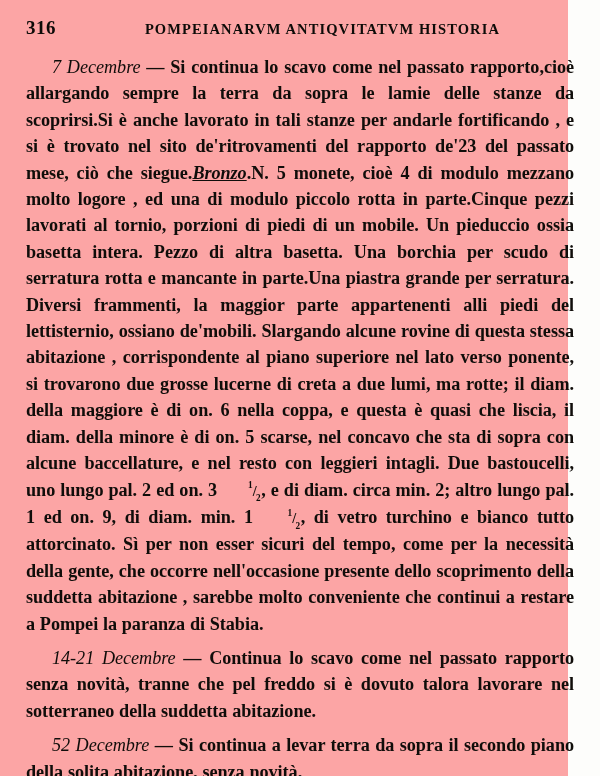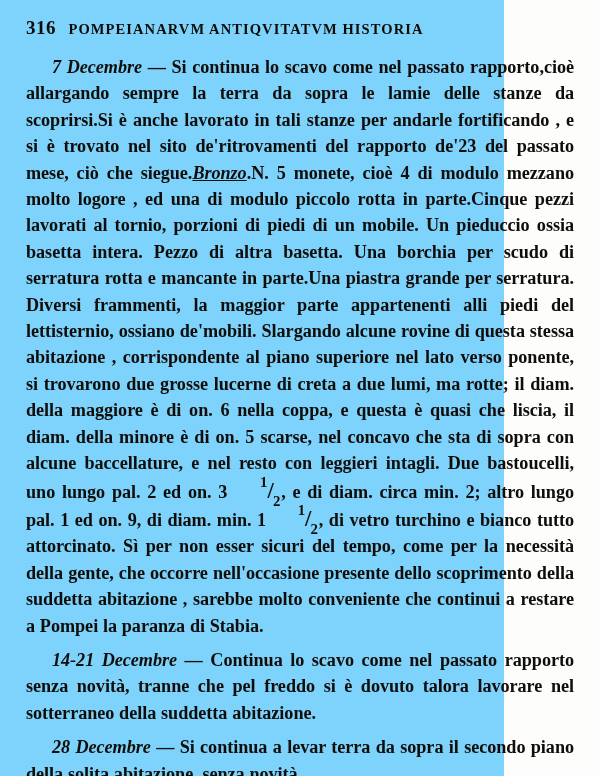--- a/index.html
+++ b/index.html
@@ -10,25 +10,25 @@
     width: 600px;
     height: 776px;
     background: #fdfdfb;
     font-family: "Liberation Serif", "DejaVu Serif", serif;
     color: #100d0a;
     overflow: hidden;
   }
 
   .page {
     position: relative;
-    width: 504px;
+    width: 568px;
     height: 776px;
     box-sizing: border-box;
     padding: 0;
-    background: #7dd3fc;
+    background: #fca5a5;
   }
 
   
   .runhead {
     position: absolute;
     top: 18px;
     left: 26px;
     right: 26px;
     height: 24px;
     display: flex;
@@ -36,21 +36,21 @@
   }
   .folio {
     font-size: 19px;
     font-weight: 700;
     letter-spacing: 0.5px;
     line-height: 1;
     color: #0d0b08;
   }
   .runtitle {
     flex: 1;
-    text-align: center;
+    text-align: right;
     font-size: 14.5px;
     font-weight: 700;
     letter-spacing: 1.1px;
     color: #0d0b08;
     font-variant: small-caps;
     text-transform: uppercase;
     padding-right: 42px;
     white-space: nowrap;
   }
 
@@ -80,38 +80,38 @@
   
   p.para::after {
     content: "";
     display: inline-block;
     width: 100%;
   }
   p.para.nostretch::after { display: none; }
 
   .dateref {
     font-style: italic;
-    font-weight: 700;
+    font-weight: 400;
   }
   .worktitle {
     font-style: italic;
     font-weight: 700;
     text-decoration: underline;
   }
   .emdash {
     font-weight: 700;
   }
 
   
   .frac {
     display: inline-block;
     position: relative;
     font-weight: 700;
     white-space: nowrap;
-    font-size: 24px;
+    font-size: 15px;
   }
   .frac .num {
     font-size: 0.62em;
     vertical-align: super;
     line-height: 0;
     position: relative;
     top: -0.12em;
   }
   .frac .bar {
     font-size: 0.95em;
@@ -131,16 +131,16 @@
 <div class="page">
 
   <div class="runhead">
     <span class="folio">316</span>
     <span class="runtitle">POMPEIANARVM ANTIQVITATVM HISTORIA</span>
   </div>
 
   <div class="body-col" id="body-col">
       <p class="para nostretch"><span class="dateref">7 Decembre</span><span class="emdash"> — </span><span>Si continua lo scavo come nel passato rapporto,cioè allargando sempre la terra da sopra le lamie delle stanze da scoprirsi.Si è anche lavorato in tali stanze per andarle fortificando , e si è trovato nel sito de'ritrovamenti del rapporto de'23 del passato mese, ciò che siegue.</span><span class="worktitle">Bronzo</span><span>.N. 5 monete, cioè 4 di modulo mezzano molto logore , ed una di modulo piccolo rotta in parte.Cinque pezzi lavorati al tornio, porzioni di piedi di un mobile. Un pieduccio ossia basetta intera. Pezzo di altra basetta. Una borchia per scudo di serratura rotta e mancante in parte.Una piastra grande per serratura. Diversi frammenti, la maggior parte appartenenti alli piedi del lettisternio, ossiano de'mobili. Slargando alcune rovine di questa stessa abitazione , corrispondente al piano superiore nel lato verso ponente, si trovarono due grosse lucerne di creta a due lumi, ma rotte; il diam. della maggiore è di on. 6 nella coppa, e questa è quasi che liscia, il diam. della minore è di on. 5 scarse, nel concavo che sta di sopra con alcune baccellature, e nel resto con leggieri intagli. Due bastoucelli, uno lungo pal. 2 ed on. 3 </span><span class="frac"><span class="num">1</span><span class="bar">/</span><span class="den">2</span></span><span>, e di diam. circa min. 2; altro lungo pal. 1 ed on. 9, di diam. min. 1 </span><span class="frac"><span class="num">1</span><span class="bar">/</span><span class="den">2</span></span><span>, di vetro turchino e bianco tutto attorcinato. Sì per non esser sicuri del tempo, come per la necessità della gente, che occorre nell'occasione presente dello scoprimento della suddetta abitazione , sarebbe molto conveniente che continui a restare a Pompei la paranza di Stabia.</span></p>
       <p class="para nostretch"><span class="dateref">14-21 Decembre</span><span class="emdash"> — </span><span>Continua lo scavo come nel passato rapporto senza novità, tranne che pel freddo si è dovuto talora lavorare nel sotterraneo della suddetta abitazione.</span></p>
-      <p class="para nostretch"><span class="dateref">28 Decembre</span><span class="emdash"> — </span><span>Si continua a levar terra da sopra il secondo piano della solita abitazione, senza novità.</span></p>
+      <p class="para nostretch"><span class="dateref">52 Decembre</span><span class="emdash"> — </span><span>Si continua a levar terra da sopra il secondo piano della solita abitazione, senza novità.</span></p>
     </div>
 
 </div>
 
 </body></html>

